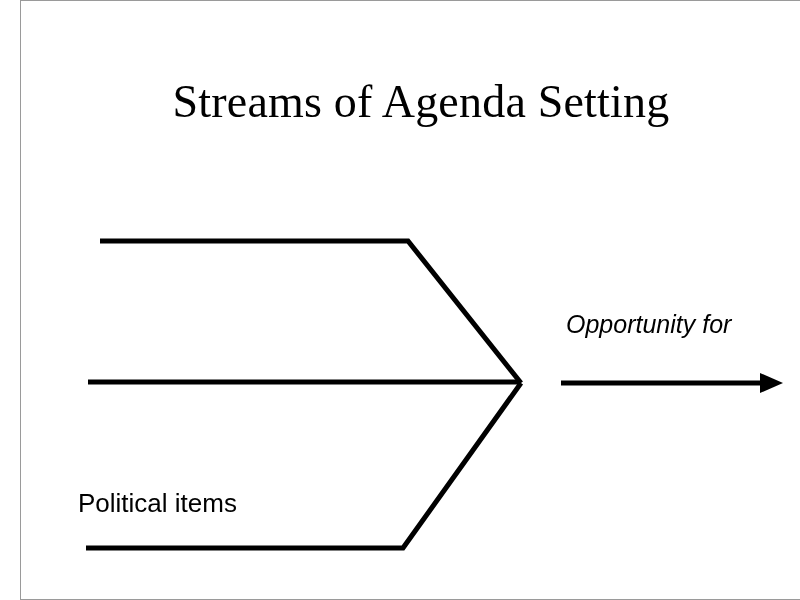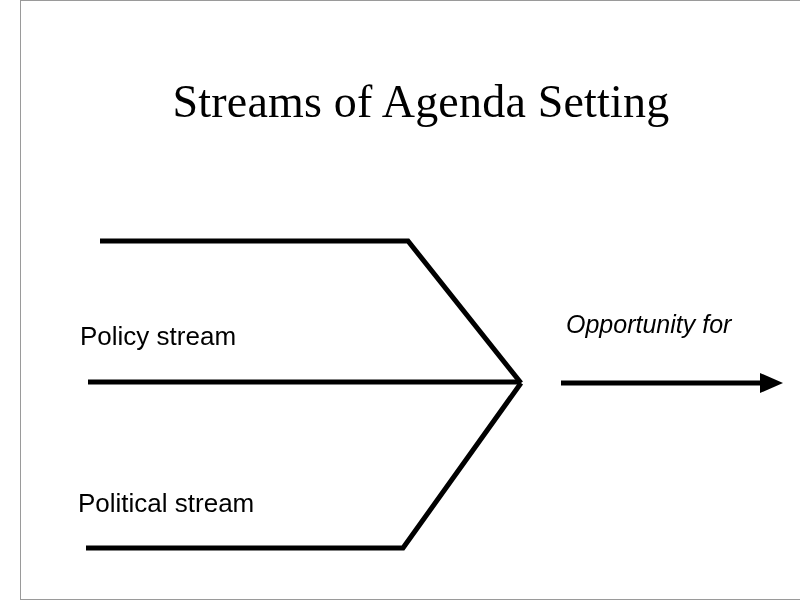--- a/index.html
+++ b/index.html
@@ -78,19 +78,18 @@
     <polyline points="67,381 500,381" fill="none" stroke="#000000" stroke-width="5" stroke-linecap="butt" stroke-linejoin="miter"></polyline>
 
     <polyline points="65,547 382,547 500,382" fill="none" stroke="#000000" stroke-width="5" stroke-linecap="butt" stroke-linejoin="miter"></polyline>
 
     <line x1="540" y1="382" x2="742" y2="382" stroke="#000000" stroke-width="5" stroke-linecap="butt"></line>
 
     <polygon points="739,372 762,382 739,392" fill="#000000"></polygon>
   </svg>
 
 
-  <div class="txt stream-label" id="label-policy-stream">Policy stream</div>
 
-  <div class="txt stream-label" id="label-political-stream">Political stream</div>
+  <div class="txt stream-label" id="label-political-stream">Political items</div>
 
   <div class="txt" id="label-opportunity"><span>Opportunity for</span></div>
 
 </div>
 
 </body></html>

